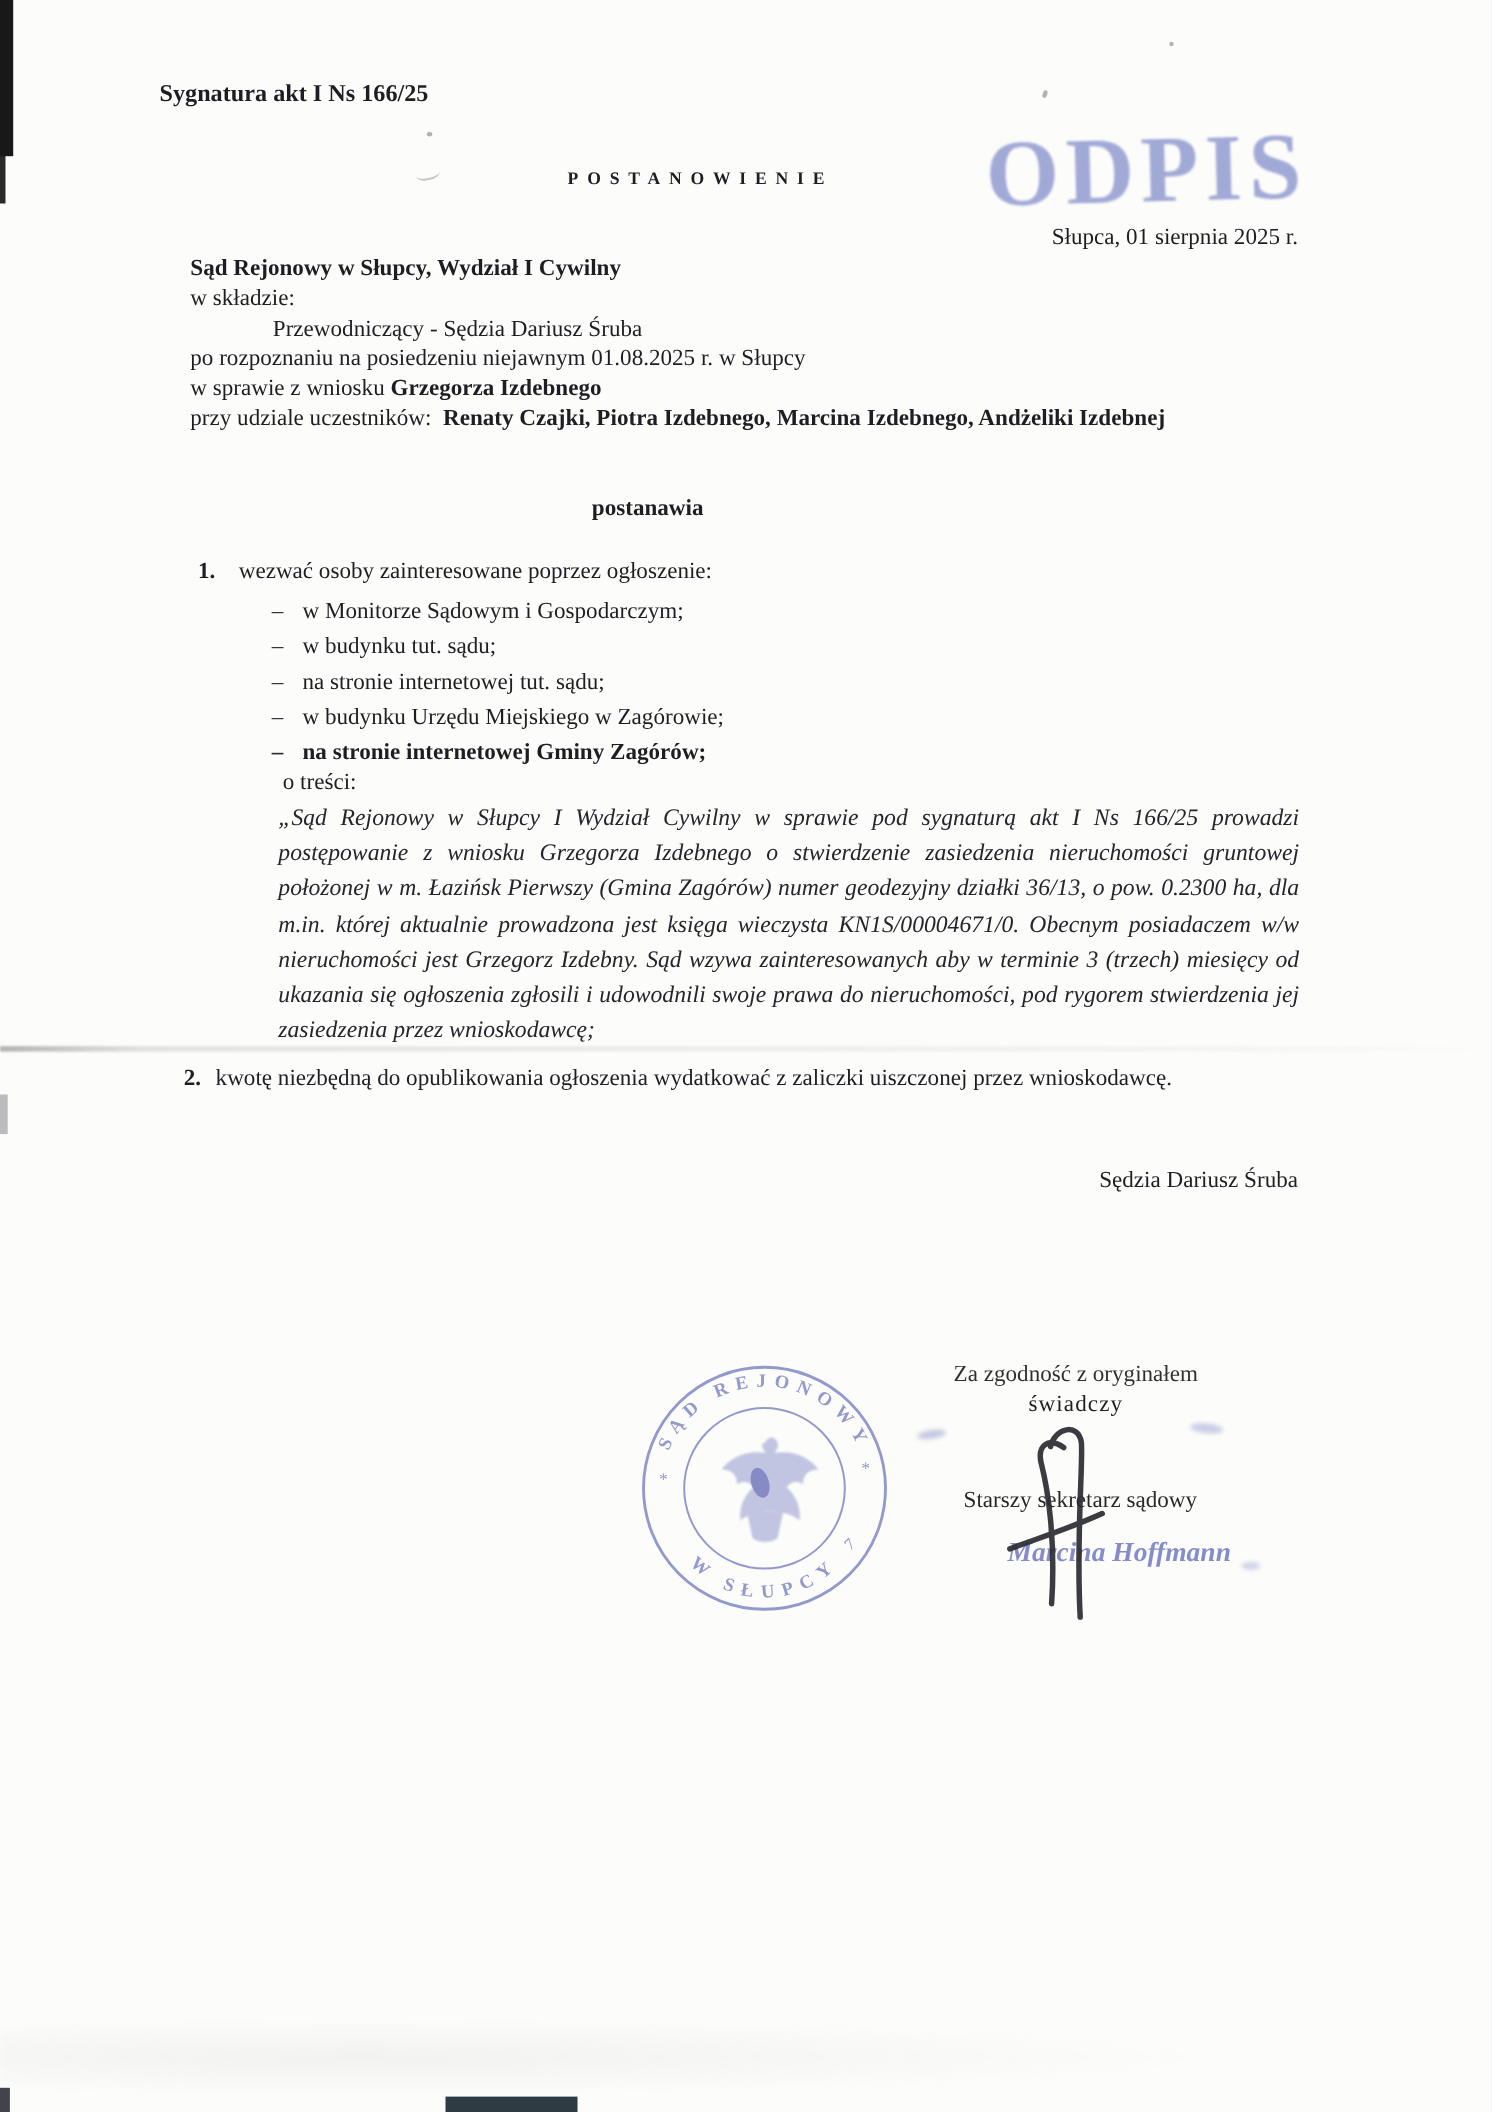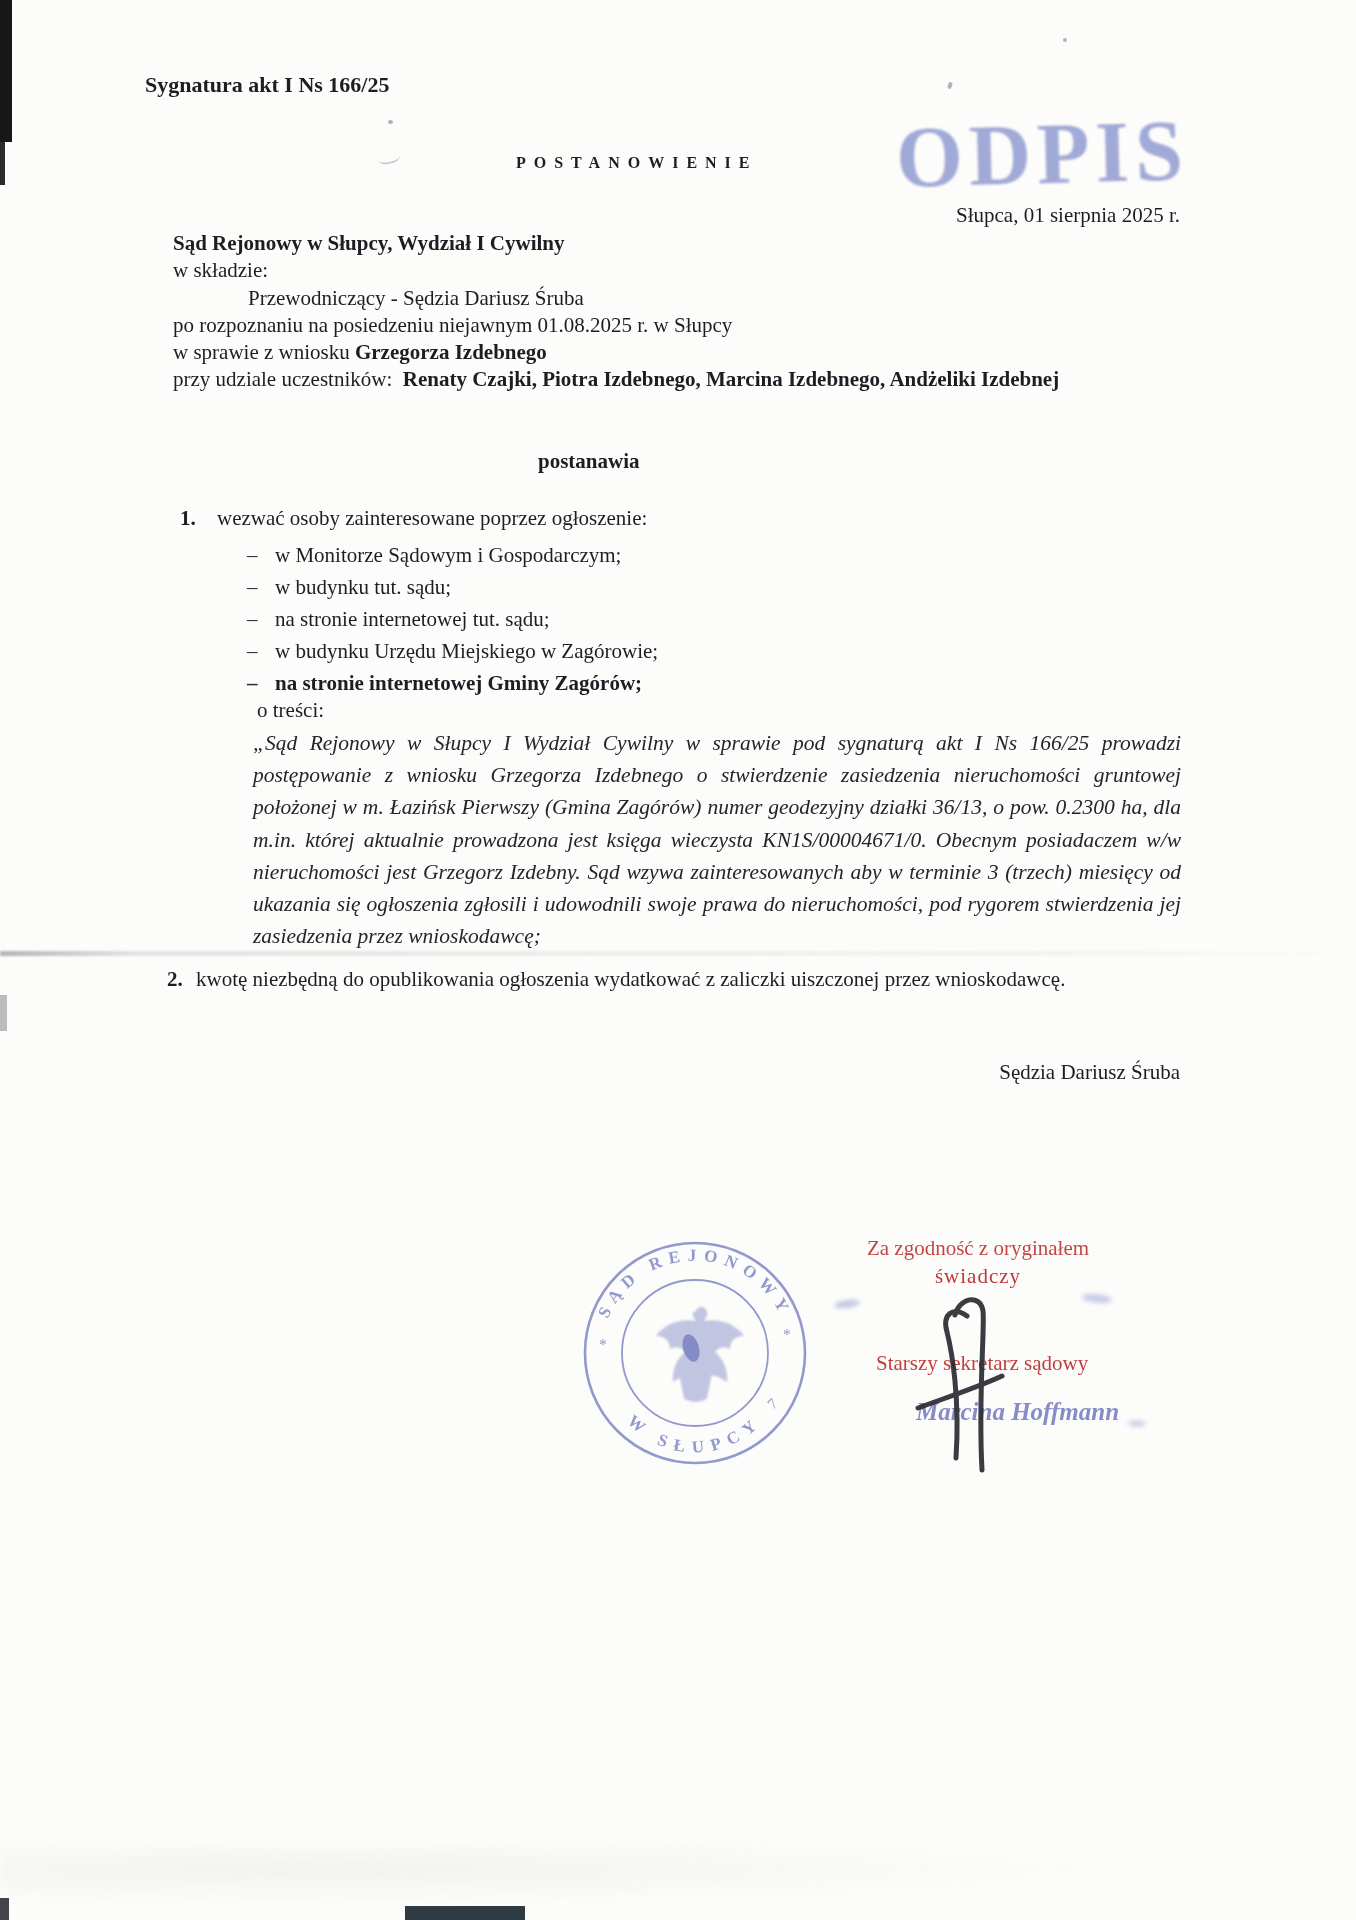--- a/index.html
+++ b/index.html
@@ -62,21 +62,21 @@
   .judge-signature{right:176px;top:1060px;font-size:21px;text-align:right;}
   
   .stamp-ink{mix-blend-mode:multiply;}
   .odpis-stamp{
     left:896px;top:104px;
     font-size:86px;font-weight:bold;letter-spacing:6px;
     color:rgba(128,138,202,.72);
     filter:blur(.8px) contrast(1.05);
     transform:rotate(-1.5deg);
   }
-  .cert-stamp-line{position:absolute;color:#b91c1c;filter:blur(.55px);}
+  .cert-stamp-line{position:absolute;color:#000000;filter:blur(.55px);}
   .cert-1{left:858px;top:1236px;width:240px;font-size:21px;text-align:center;opacity:.82;}
   .cert-2{left:858px;top:1264px;width:240px;font-size:21px;text-align:center;opacity:.88;letter-spacing:1px;}
   .cert-3{left:876px;top:1351px;width:260px;font-size:21px;opacity:.85;}
   .cert-4{left:916px;top:1398px;font-size:25px;font-style:italic;font-weight:bold;opacity:.88;color:#767ec6;}
   .smudge{position:absolute;background:#8f96ce;border-radius:50%;filter:blur(2px);}
   .smudge-1{left:834px;top:1300px;width:26px;height:8px;opacity:.5;transform:rotate(-8deg);}
   .smudge-2{left:1082px;top:1294px;width:30px;height:9px;opacity:.45;transform:rotate(6deg);}
   .smudge-3{left:1128px;top:1420px;width:18px;height:7px;opacity:.4;}
   .seal-svg{left:580px;top:1238px;}
   .sig-svg{left:890px;top:1278px;}

